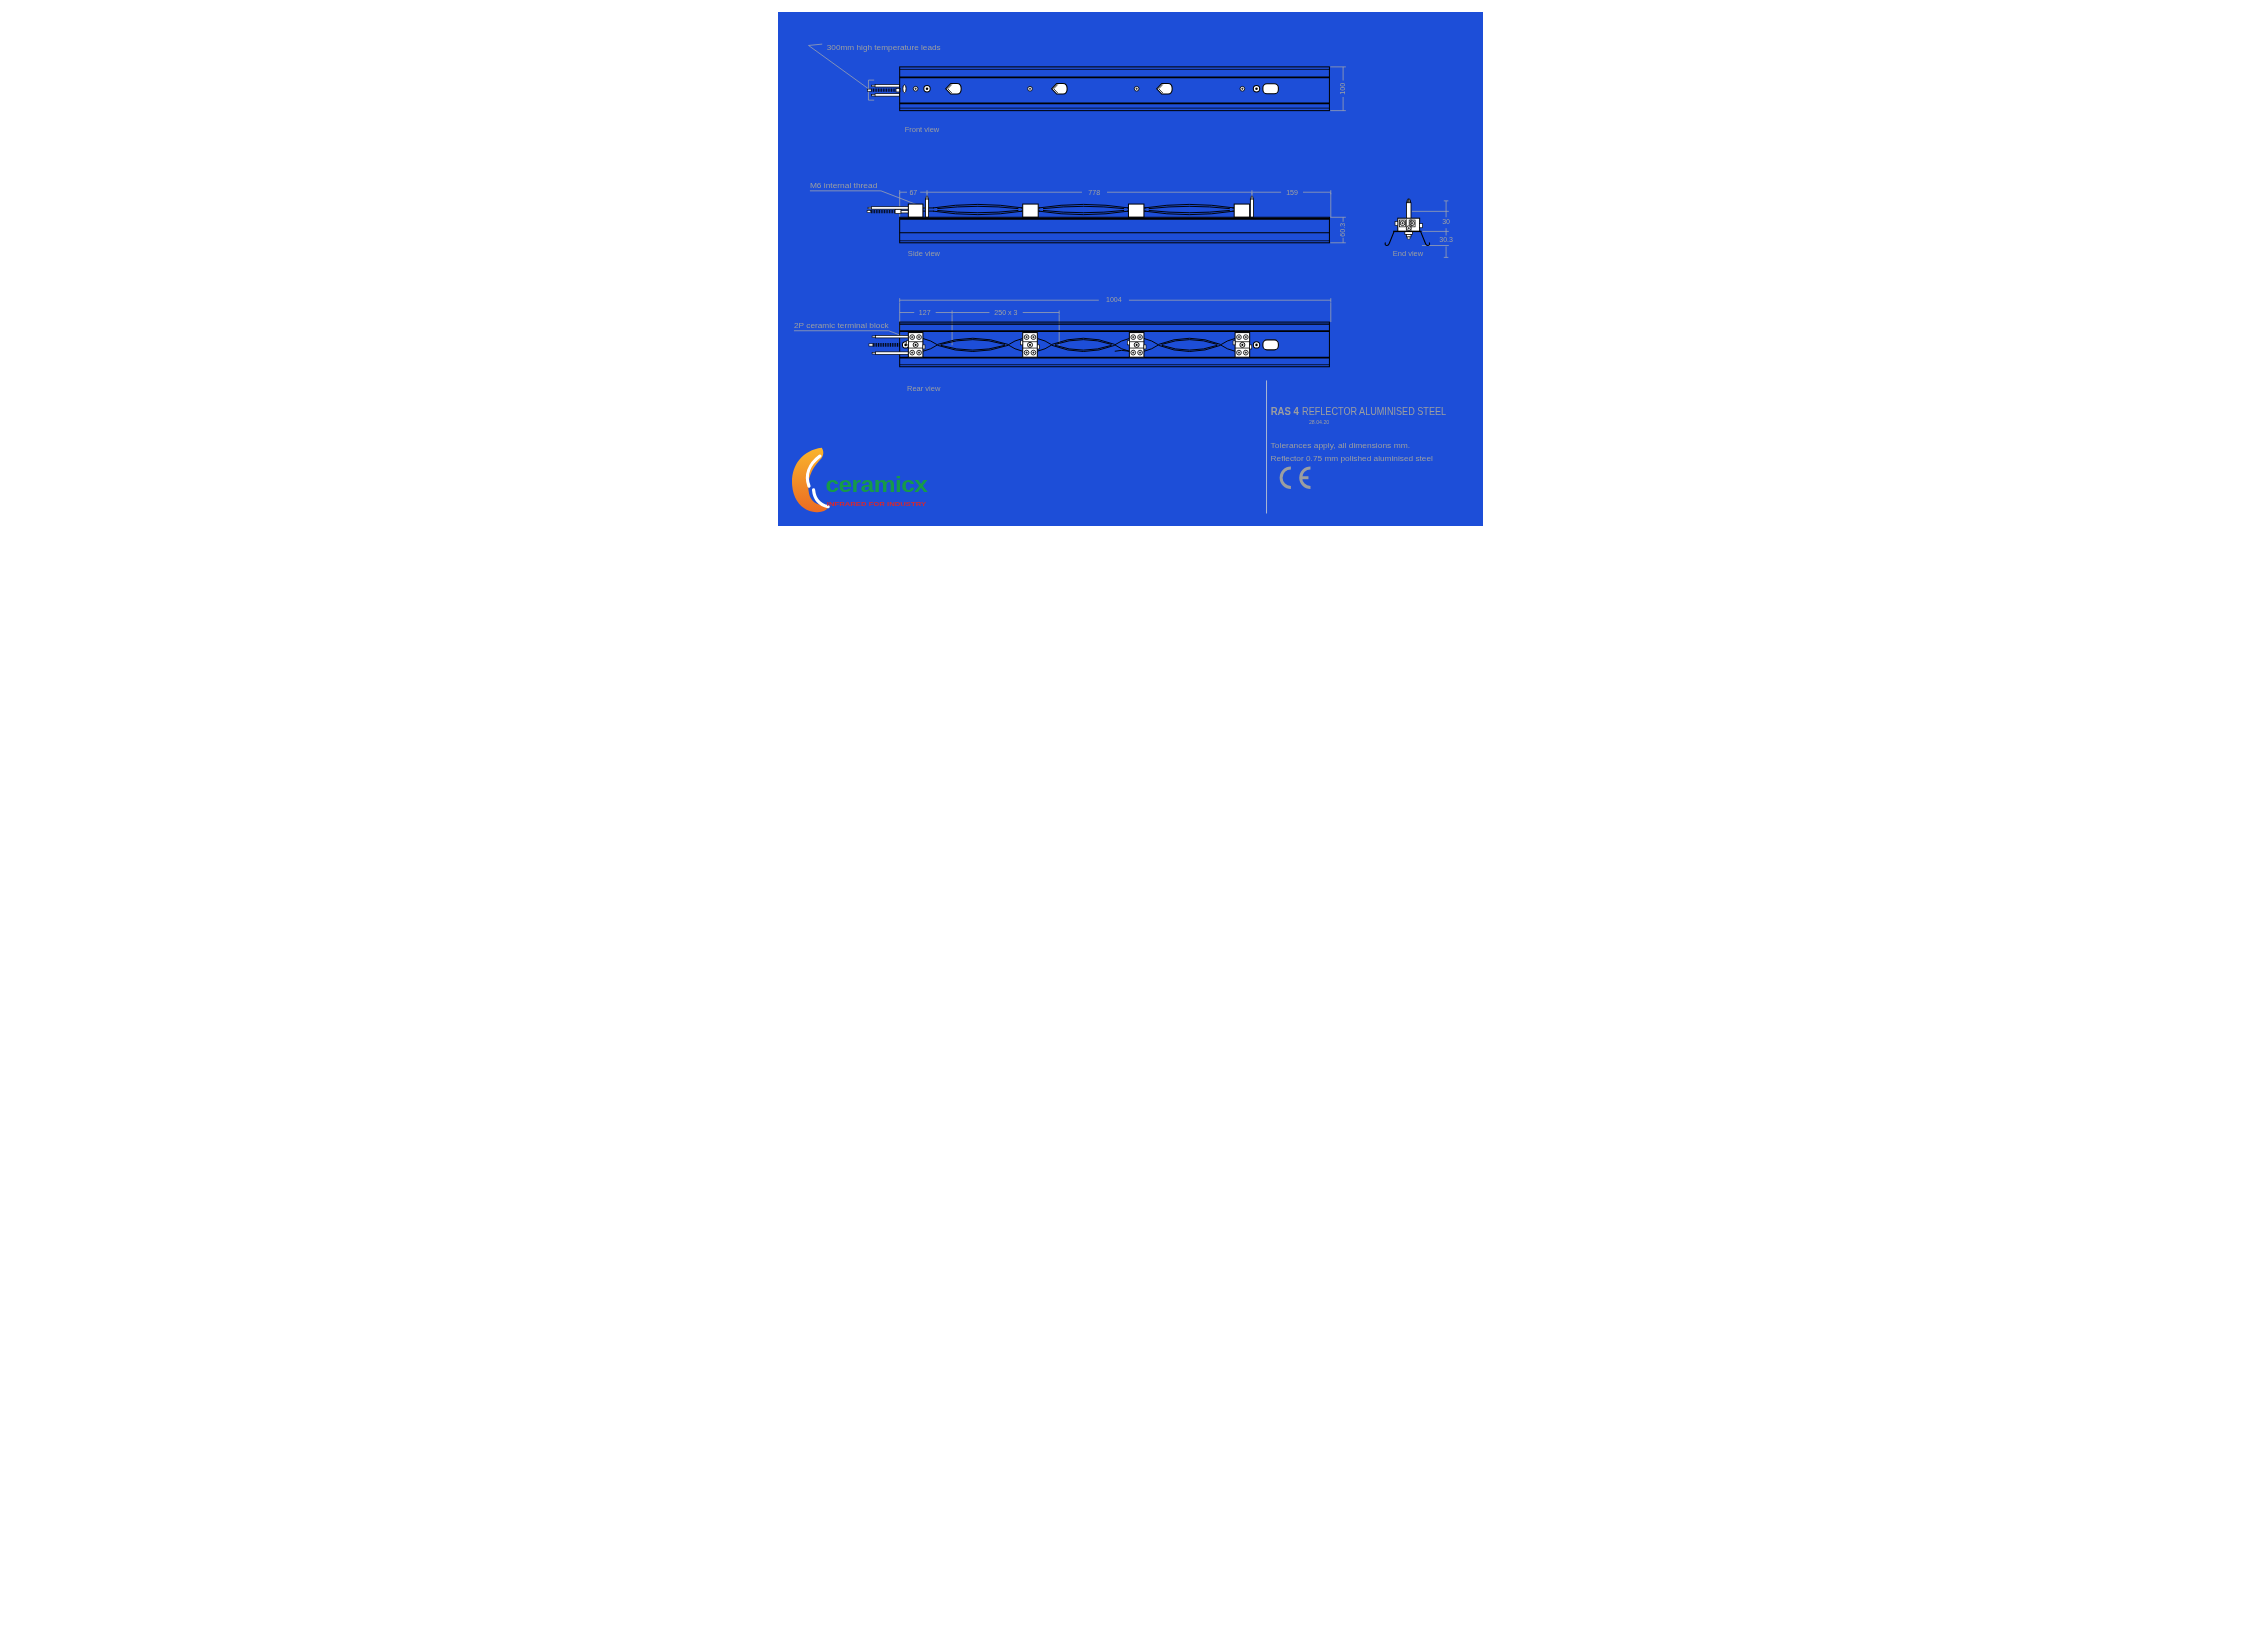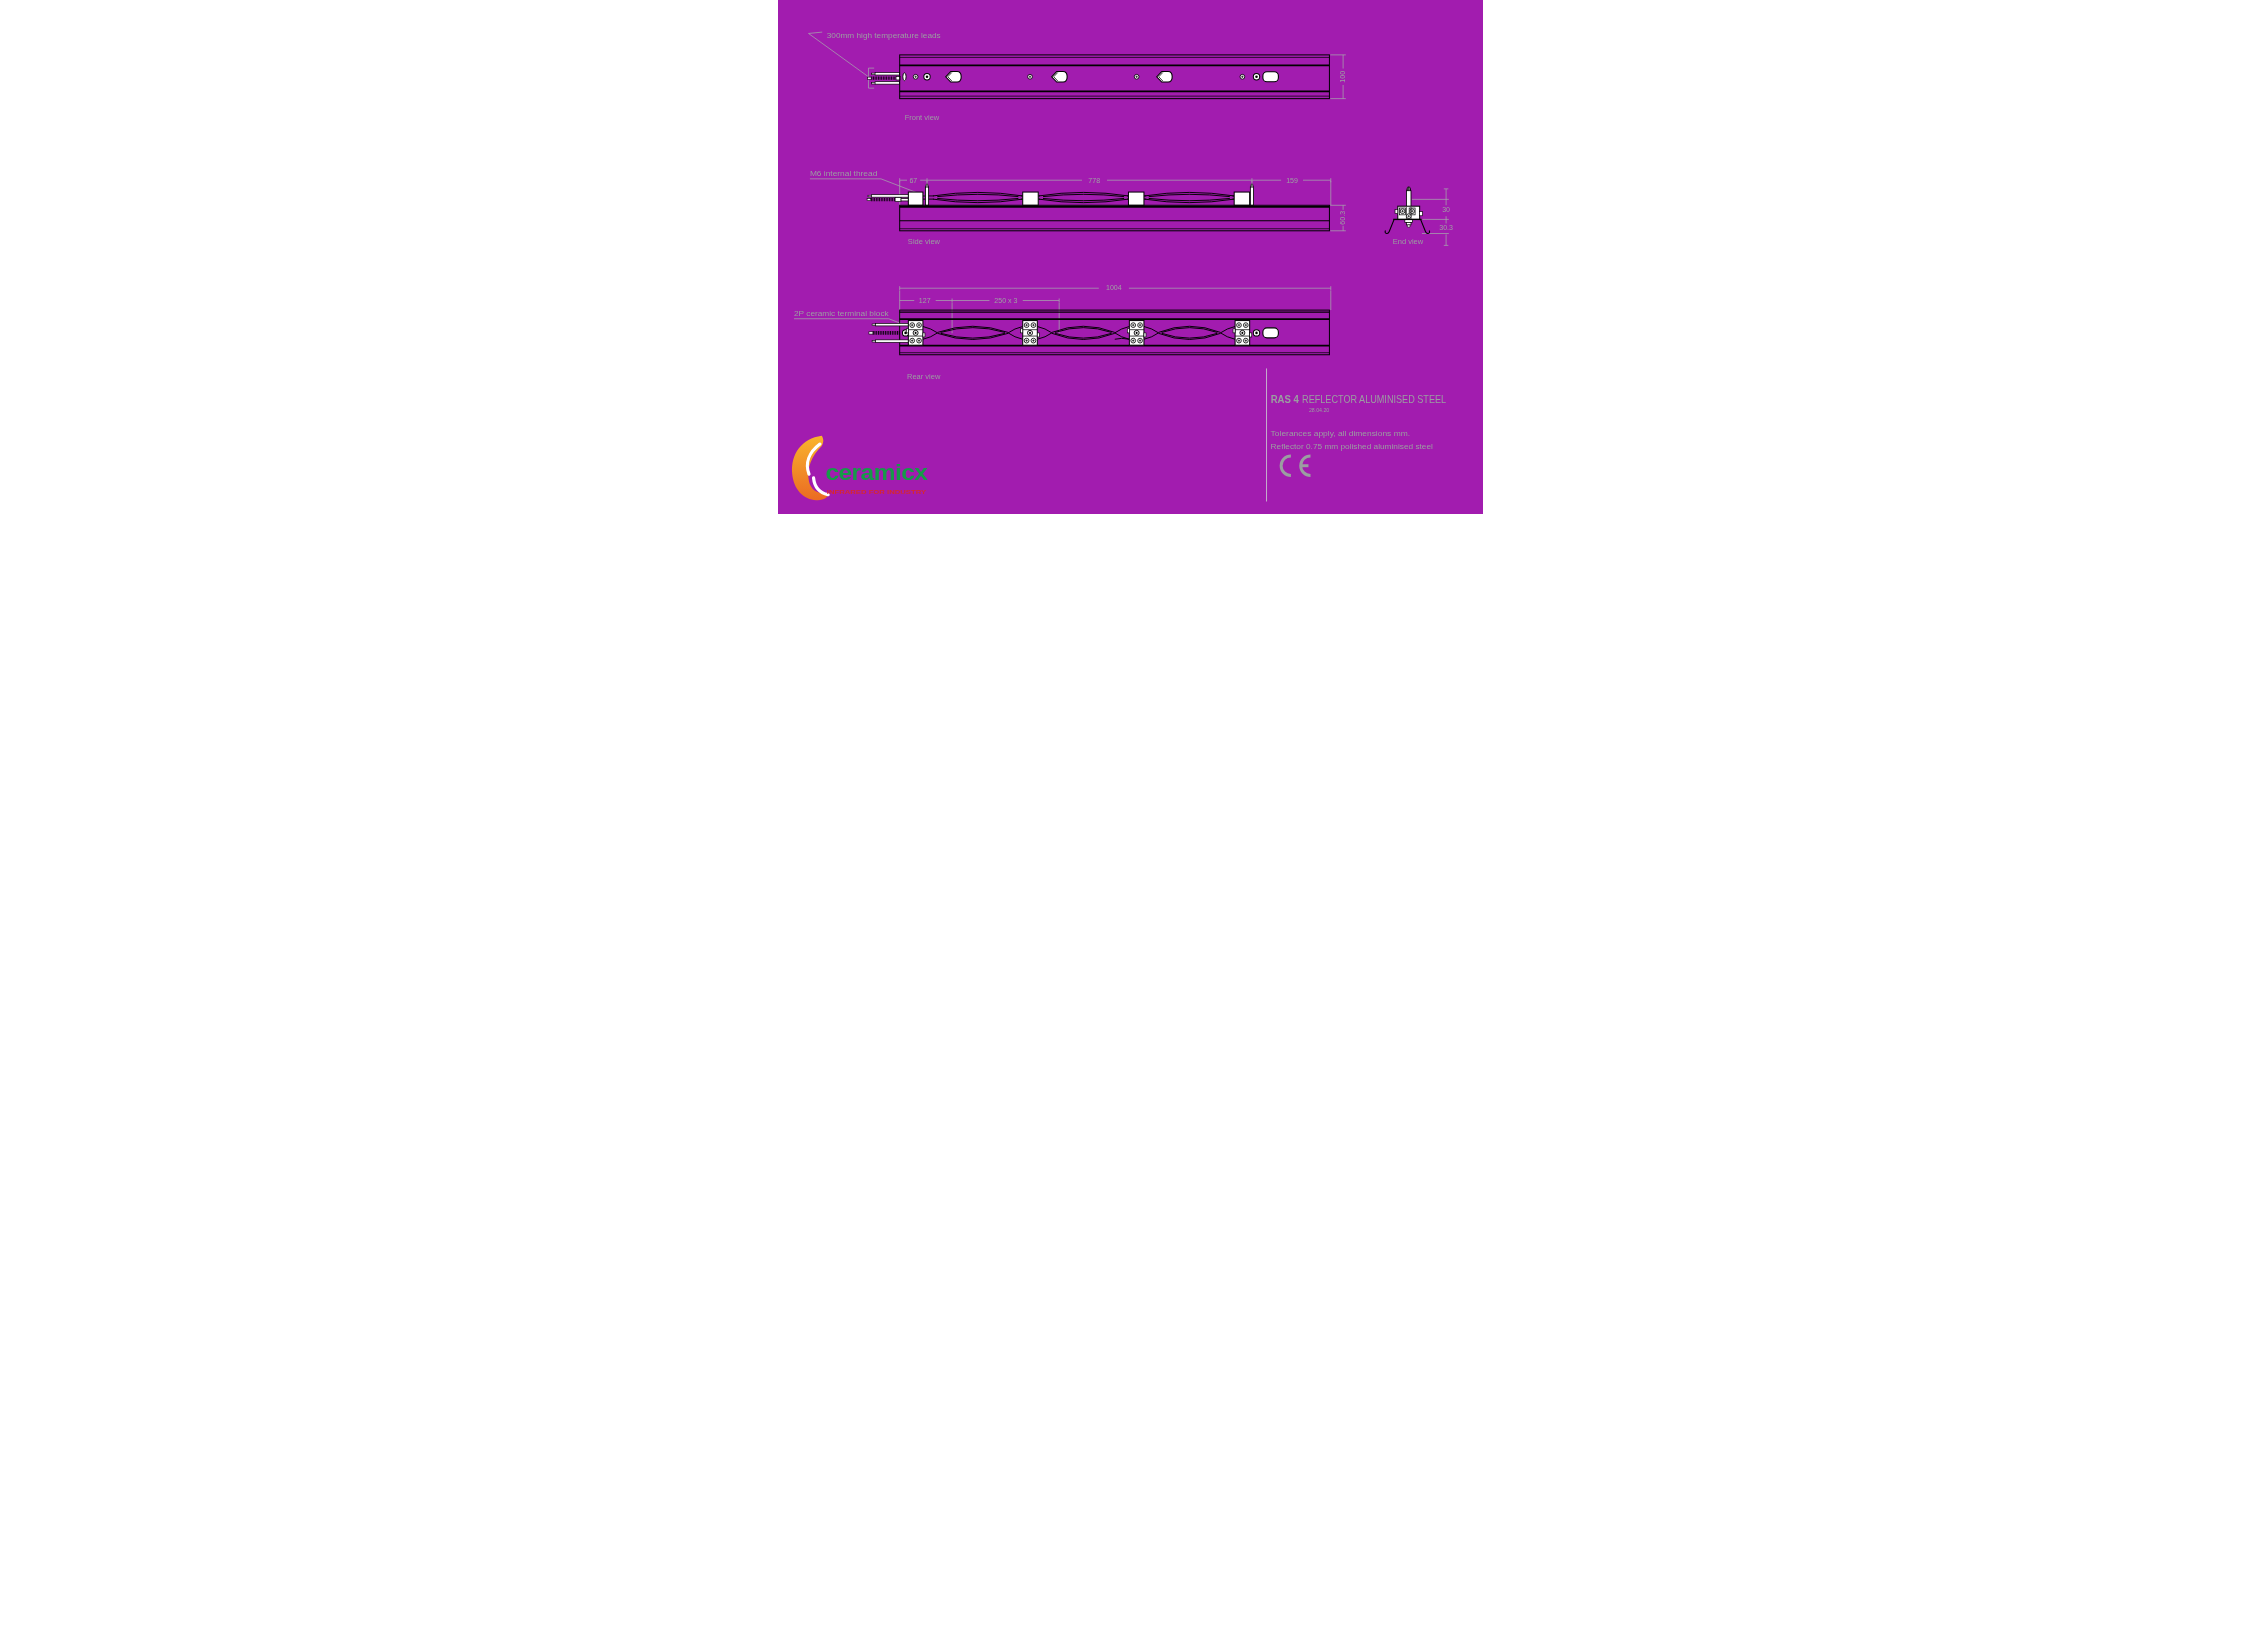--- a/index.html
+++ b/index.html
@@ -1,16 +1,16 @@
 <!DOCTYPE html>
 <html style="font-size:7.3px"><head>
 <meta charset="utf-8">
 <style>
   html,body{margin:0;padding:0;background:#ffffff;}
-  #canvas{width:705px;height:514px;position:relative;background:#a21caf;margin:0 auto;}
+  #canvas{width:705px;height:514px;position:relative;background:#1d4ed8;margin:12px auto;}
   svg{display:block;}
   text{font-family:"Liberation Sans","DejaVu Sans",sans-serif;}
   .lbl{fill:#9b9ea1;font-size:16.5px;}
   .dimtxt{fill:#9ea1a3;font-size:15.5px;}
   .anntxt{fill:#9b9ea1;font-size:16px;}
   .dimln{stroke:#a7aaac;stroke-width:1.6;fill:none;}
   .blk{stroke:#000;fill:none;}
   .wfill{fill:#fff;stroke:#000;}
   .titlebold{fill:#9b9ea1;font-size:26px;font-weight:bold;}
   .titlereg{fill:#9b9ea1;font-size:26px;}

